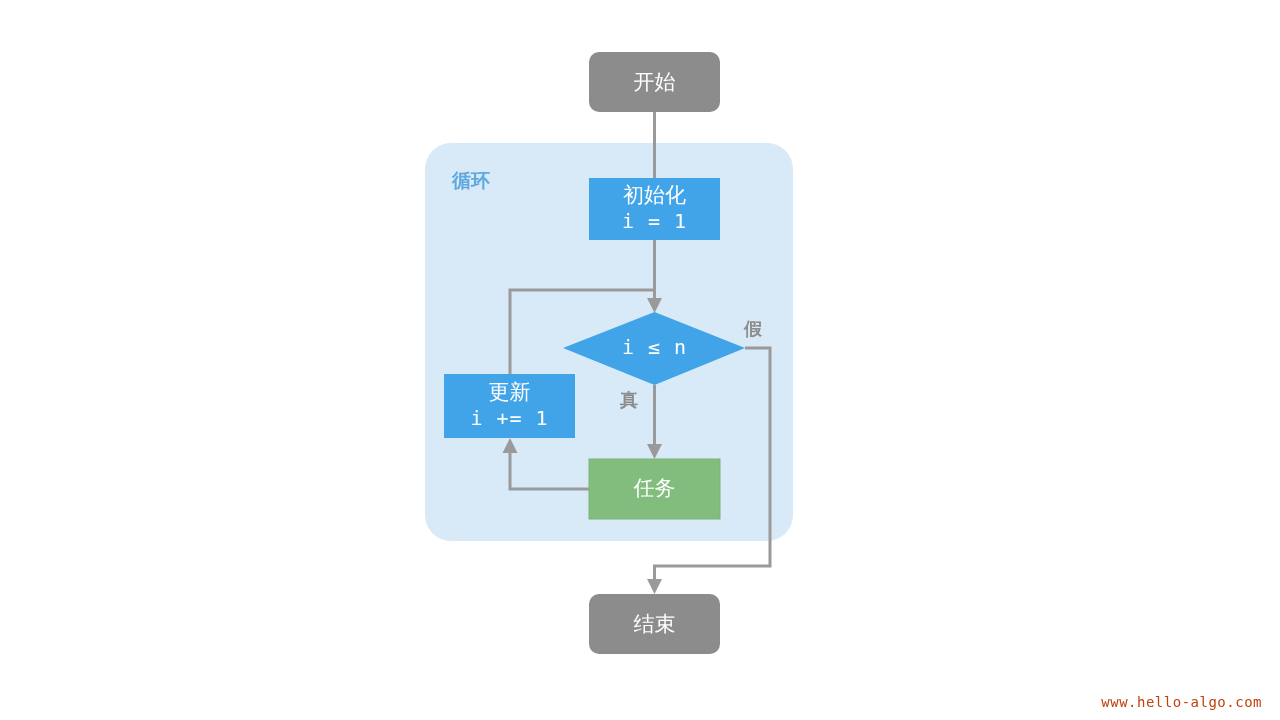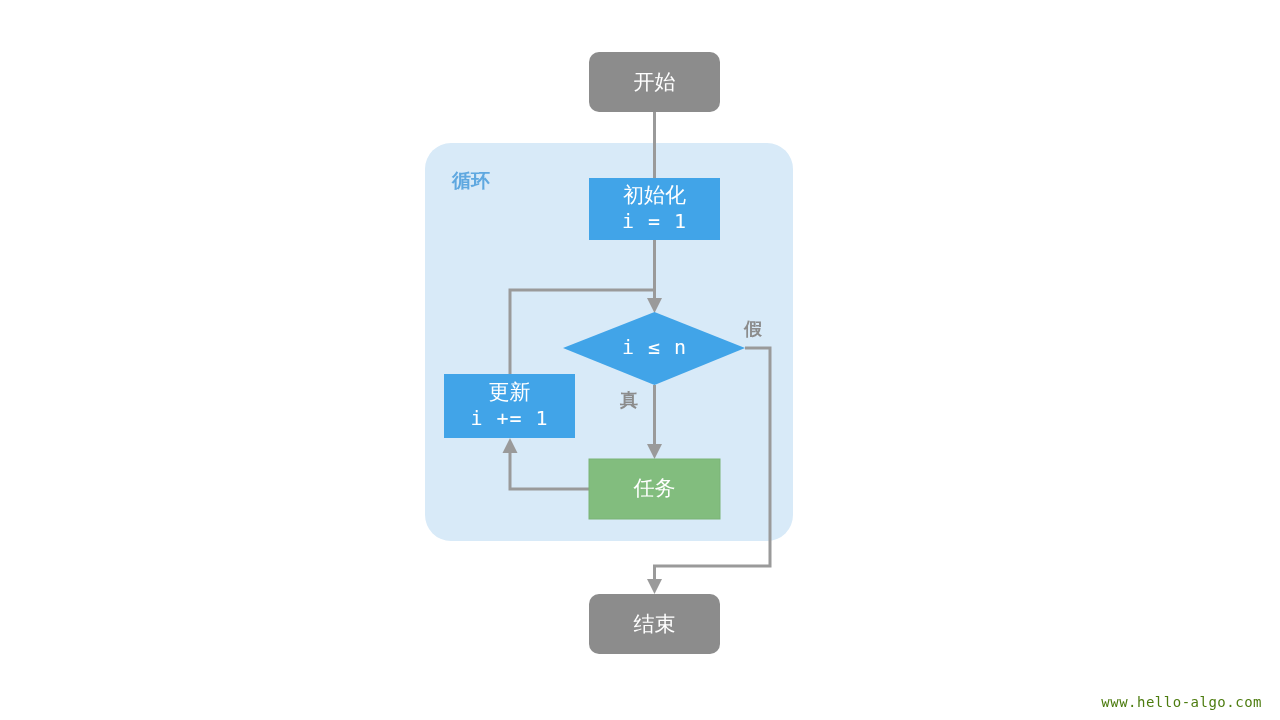--- a/index.html
+++ b/index.html
@@ -54,21 +54,21 @@
     fill: #8c8c8c;
     text-anchor: middle;
     dominant-baseline: middle;
   }
   .watermark {
     position: absolute;
     right: 18px;
     bottom: 10px;
     font-family: "DejaVu Sans Mono", monospace;
     font-size: 14px;
-    color: #4d7c0f;
+    color: #c2410c;
     letter-spacing: 0.5px;
     white-space: nowrap;
   }
   .edge-line {
     fill: none;
     stroke: #9a9a9a;
     stroke-width: 3;
     stroke-linecap: butt;
     stroke-linejoin: miter;
   }

